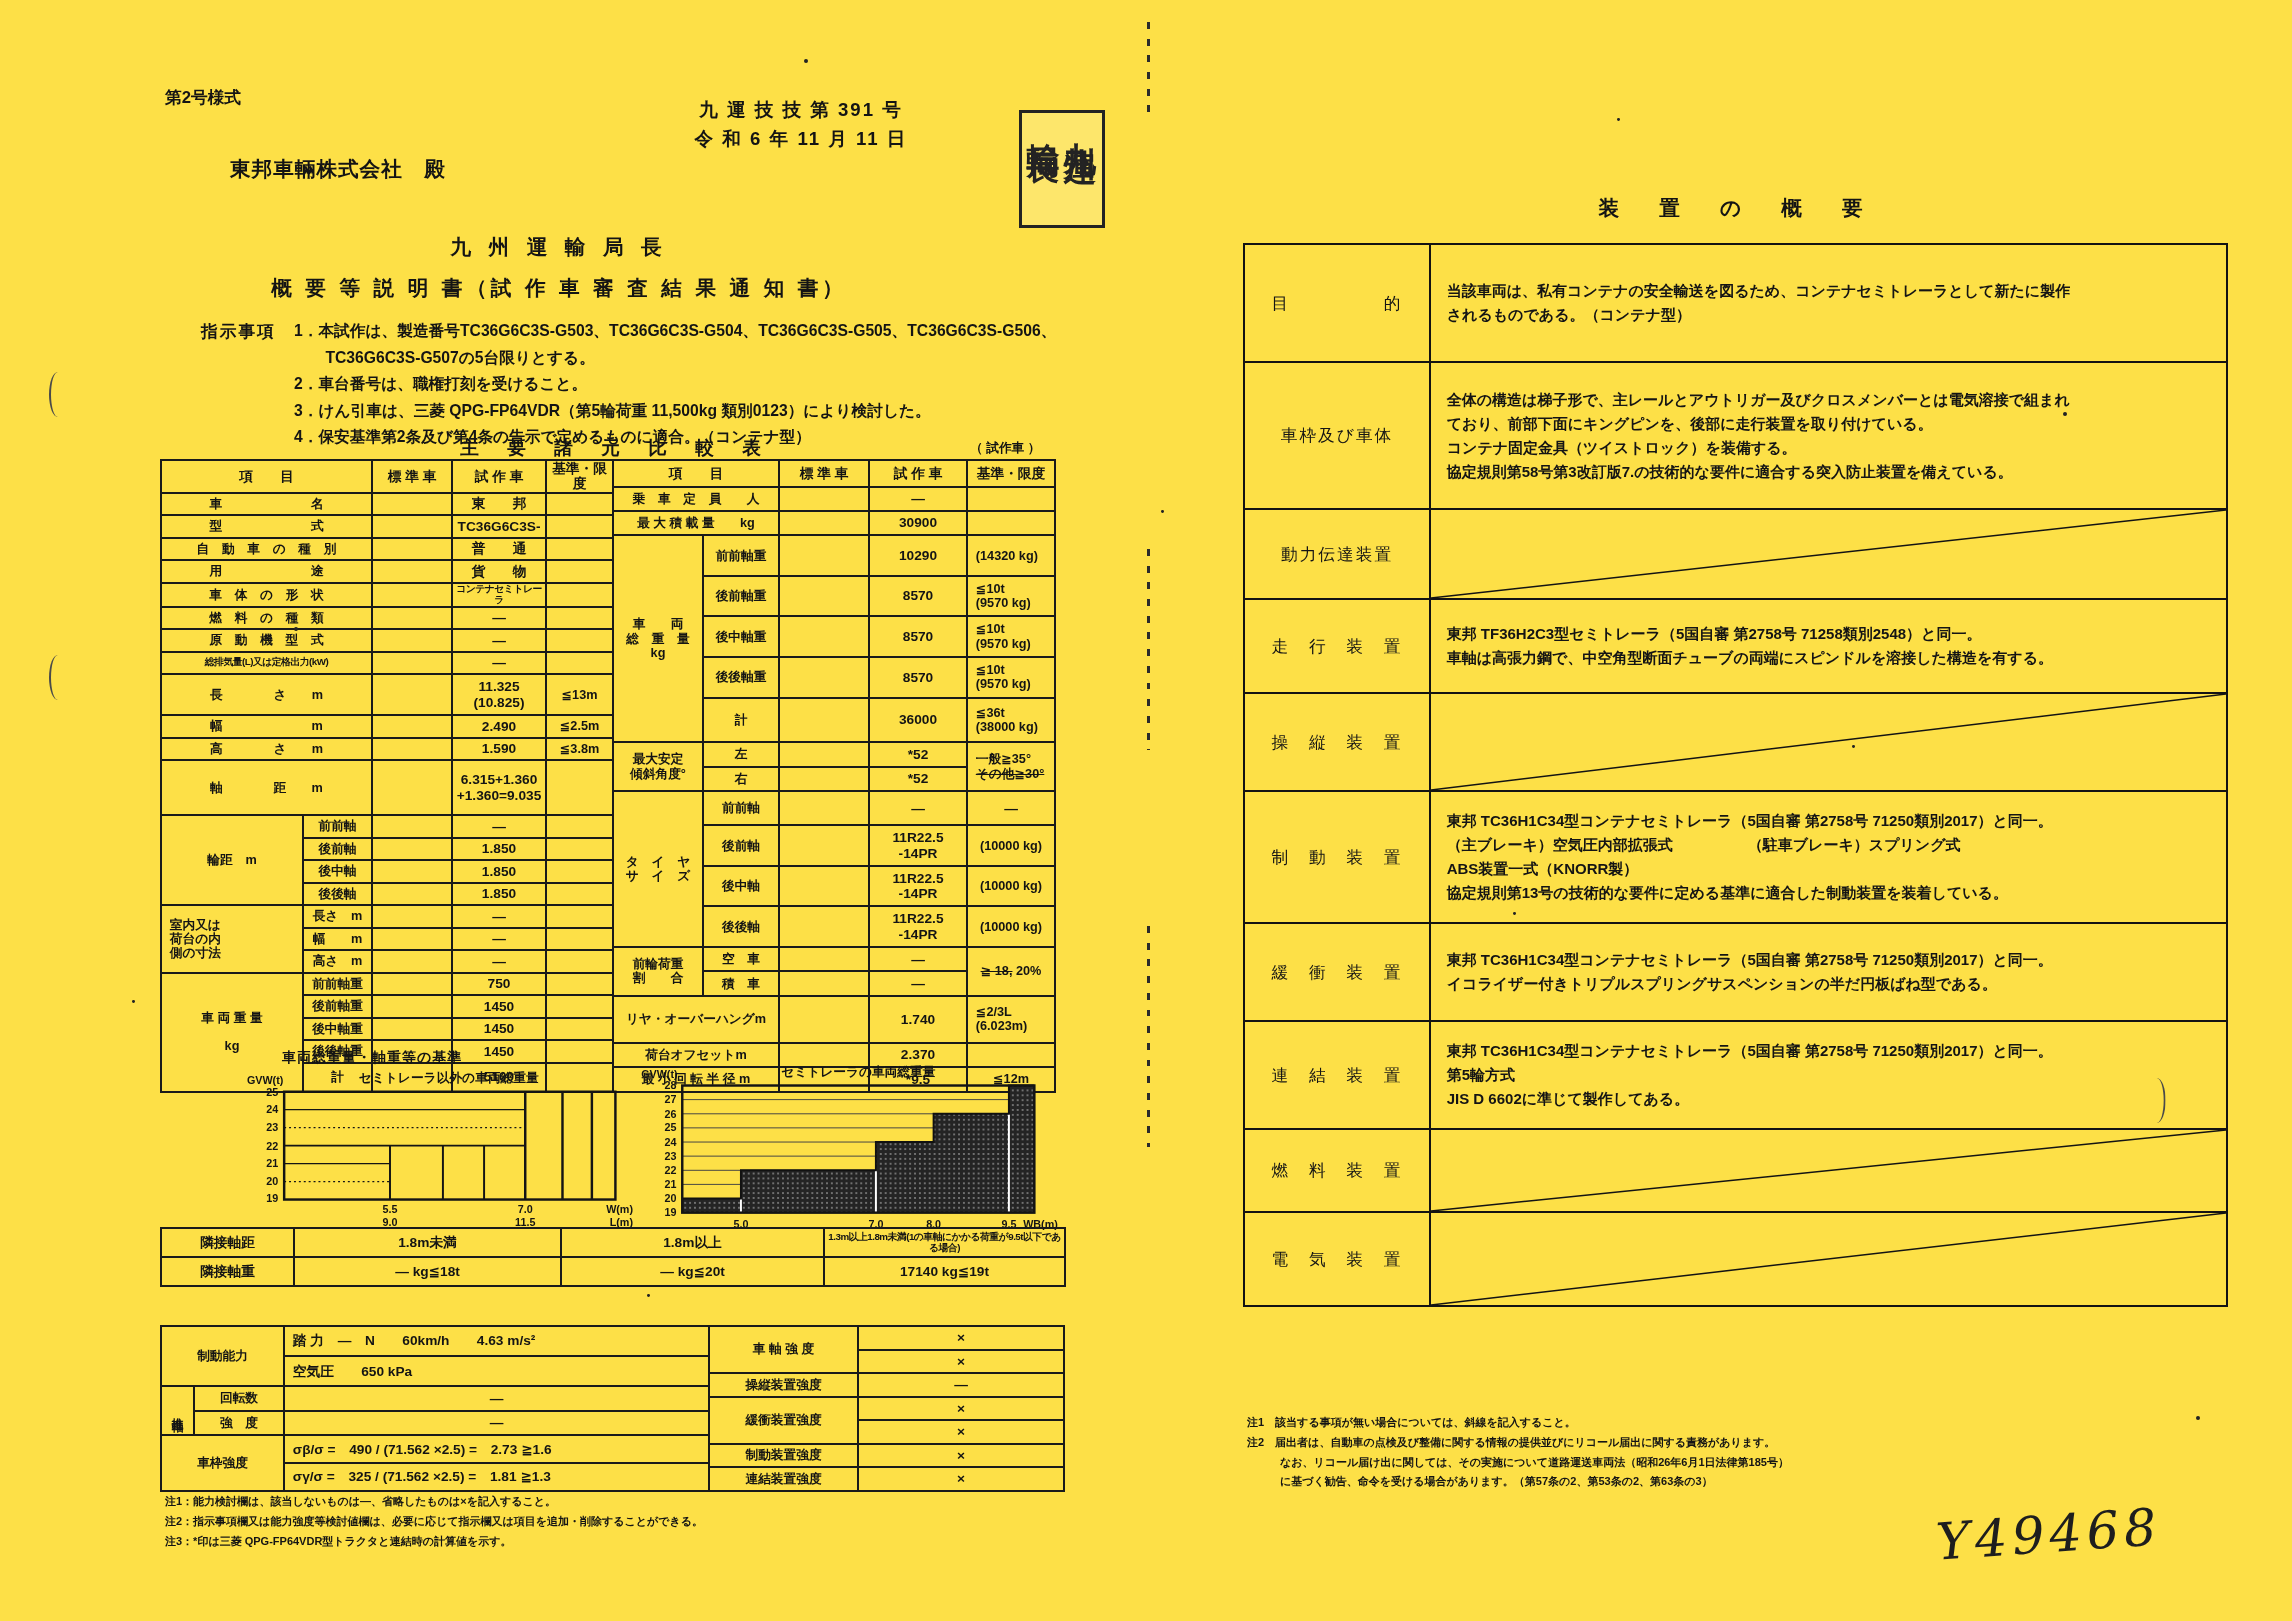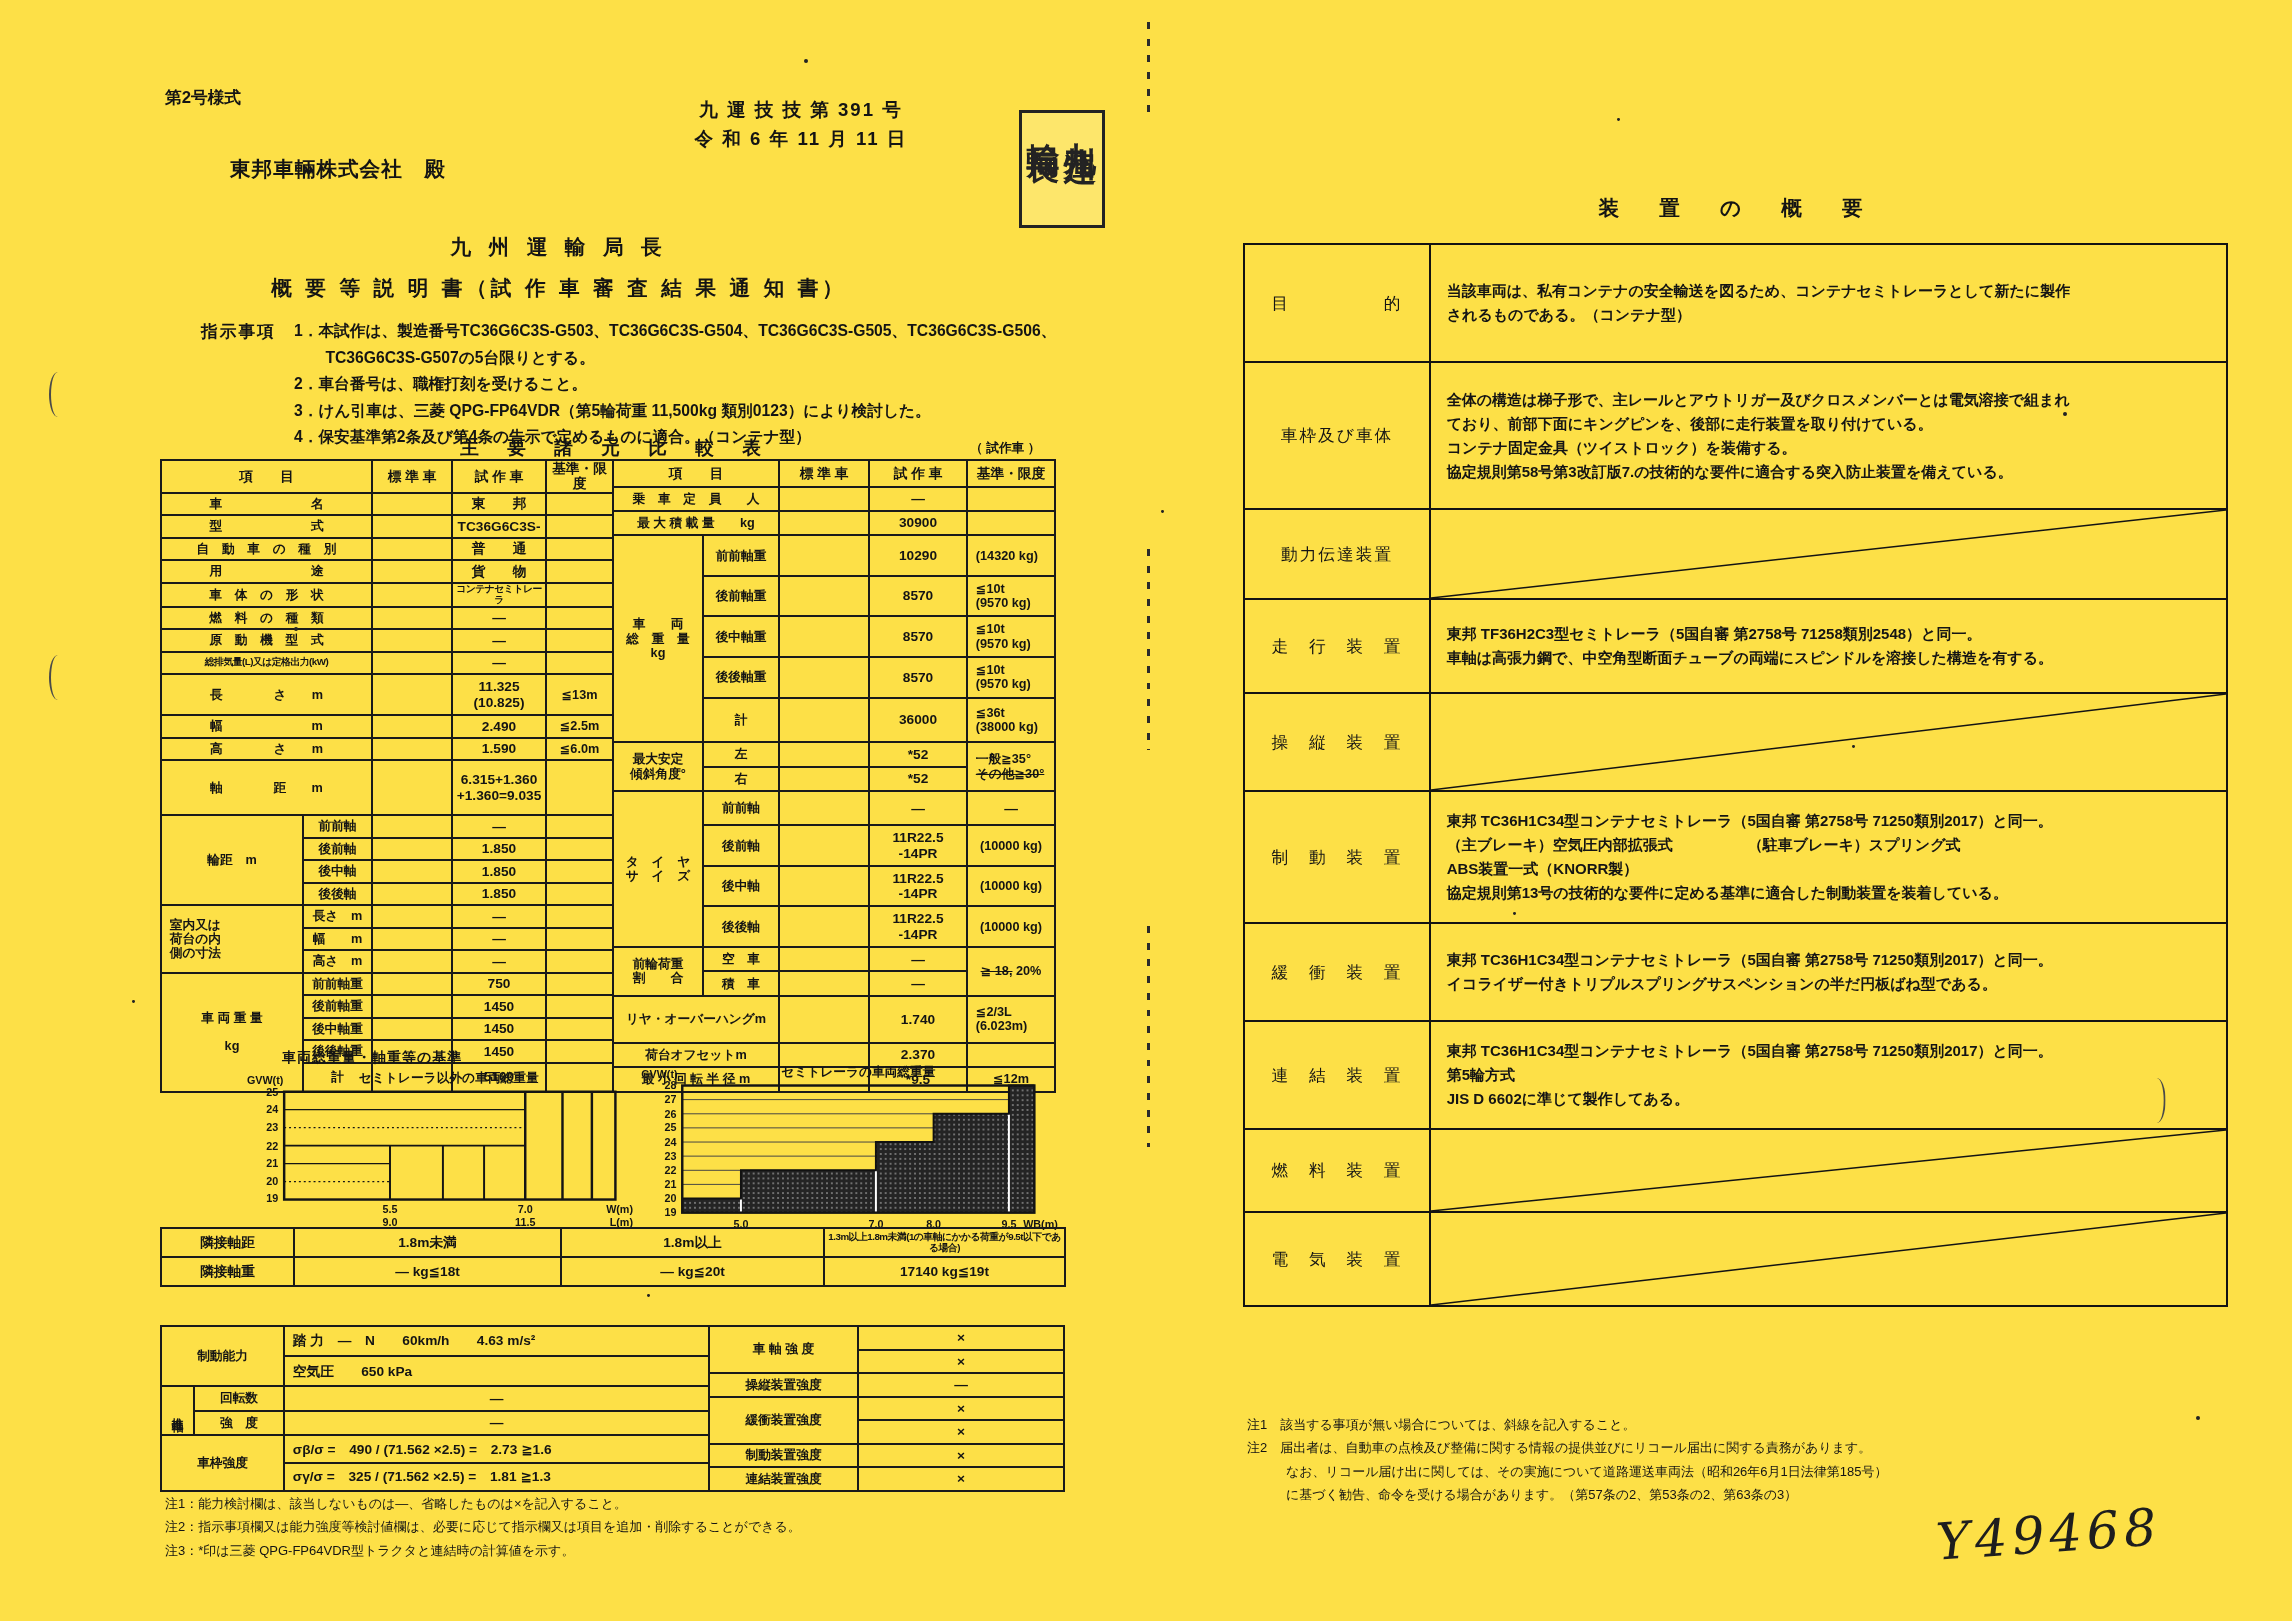--- a/index.html
+++ b/index.html
@@ -13,21 +13,21 @@
            vertical-align:middle;white-space:pre-line;padding:0 2px;line-height:1.12;overflow:hidden}
   .grid .lab{font-size:12.7px}
   .grid .sm{font-size:9.8px;letter-spacing:-0.5px}
   .grid .leftal{text-align:left;padding-left:7.8px}
   .grid .vert{writing-mode:vertical-rl;font-size:11.8px;letter-spacing:1px;padding:0;width:33px}
   .strike{text-decoration:line-through}
   .dev td{border:2.9px solid #131313;vertical-align:middle;white-space:pre-line;overflow:hidden}
   .dev .dlab{width:182px;text-align:center;font-size:16.7px;font-weight:normal;letter-spacing:2px}
   .dev .dtxt{position:relative;padding:9.8px 15.7px;font-size:15px;font-weight:bold;line-height:1.6;text-align:left}
   .diag{position:absolute;left:0;top:0;width:100%;height:100%}
-  .noteline{font-size:13px;font-weight:normal;line-height:1.8;white-space:pre-line}
+  .noteline{font-size:11px;font-weight:bold;line-height:1.8;white-space:pre-line}
   .fold{position:absolute;width:2.9px;background:repeating-linear-gradient(to bottom,#2b2b2b 0 6.9px,transparent 6.9px 16.7px)}
   .dot{position:absolute;background:#222;border-radius:50%}
   .arc{position:absolute;width:15.7px;height:45px;border-left:2.9px solid #4a4a4a;border-radius:50%/50%}
   .seal{display:flex;flex-direction:row-reverse;border:3.9px solid #232323;padding:2.9px 4.9px;gap:3.9px;background:rgba(255,255,255,.2)}
   .seal span{writing-mode:vertical-rl;font-size:33px;font-weight:bold;letter-spacing:4.9px;color:#232323;line-height:1}
   .ct{font-size:13px;font-weight:bold}
   .tk{font-size:11px;font-weight:bold}
   svg text{fill:#141414}
 </style>
 </head>
@@ -140,21 +140,21 @@
       <tr style="height:22.5px">
             <td colspan="2" class="lab">幅　　　　　　　m</td>
             <td></td>
             <td>2.490</td>
             <td class="lab">≦2.5m</td>
           </tr>
       <tr style="height:22.5px">
             <td colspan="2" class="lab">高　　　　さ　　m</td>
             <td></td>
             <td>1.590</td>
-            <td class="lab">≦6.0m</td>
+            <td class="lab">≦3.8m</td>
           </tr>
       <tr style="height:55px">
             <td colspan="2" class="lab">軸　　　　距　　m</td>
             <td></td>
             <td>6.315+1.360
 +1.360=9.035</td>
             <td></td>
           </tr>
       <tr style="height:22.5px">
             <td rowspan="4" class="lab">輪距　m</td>

